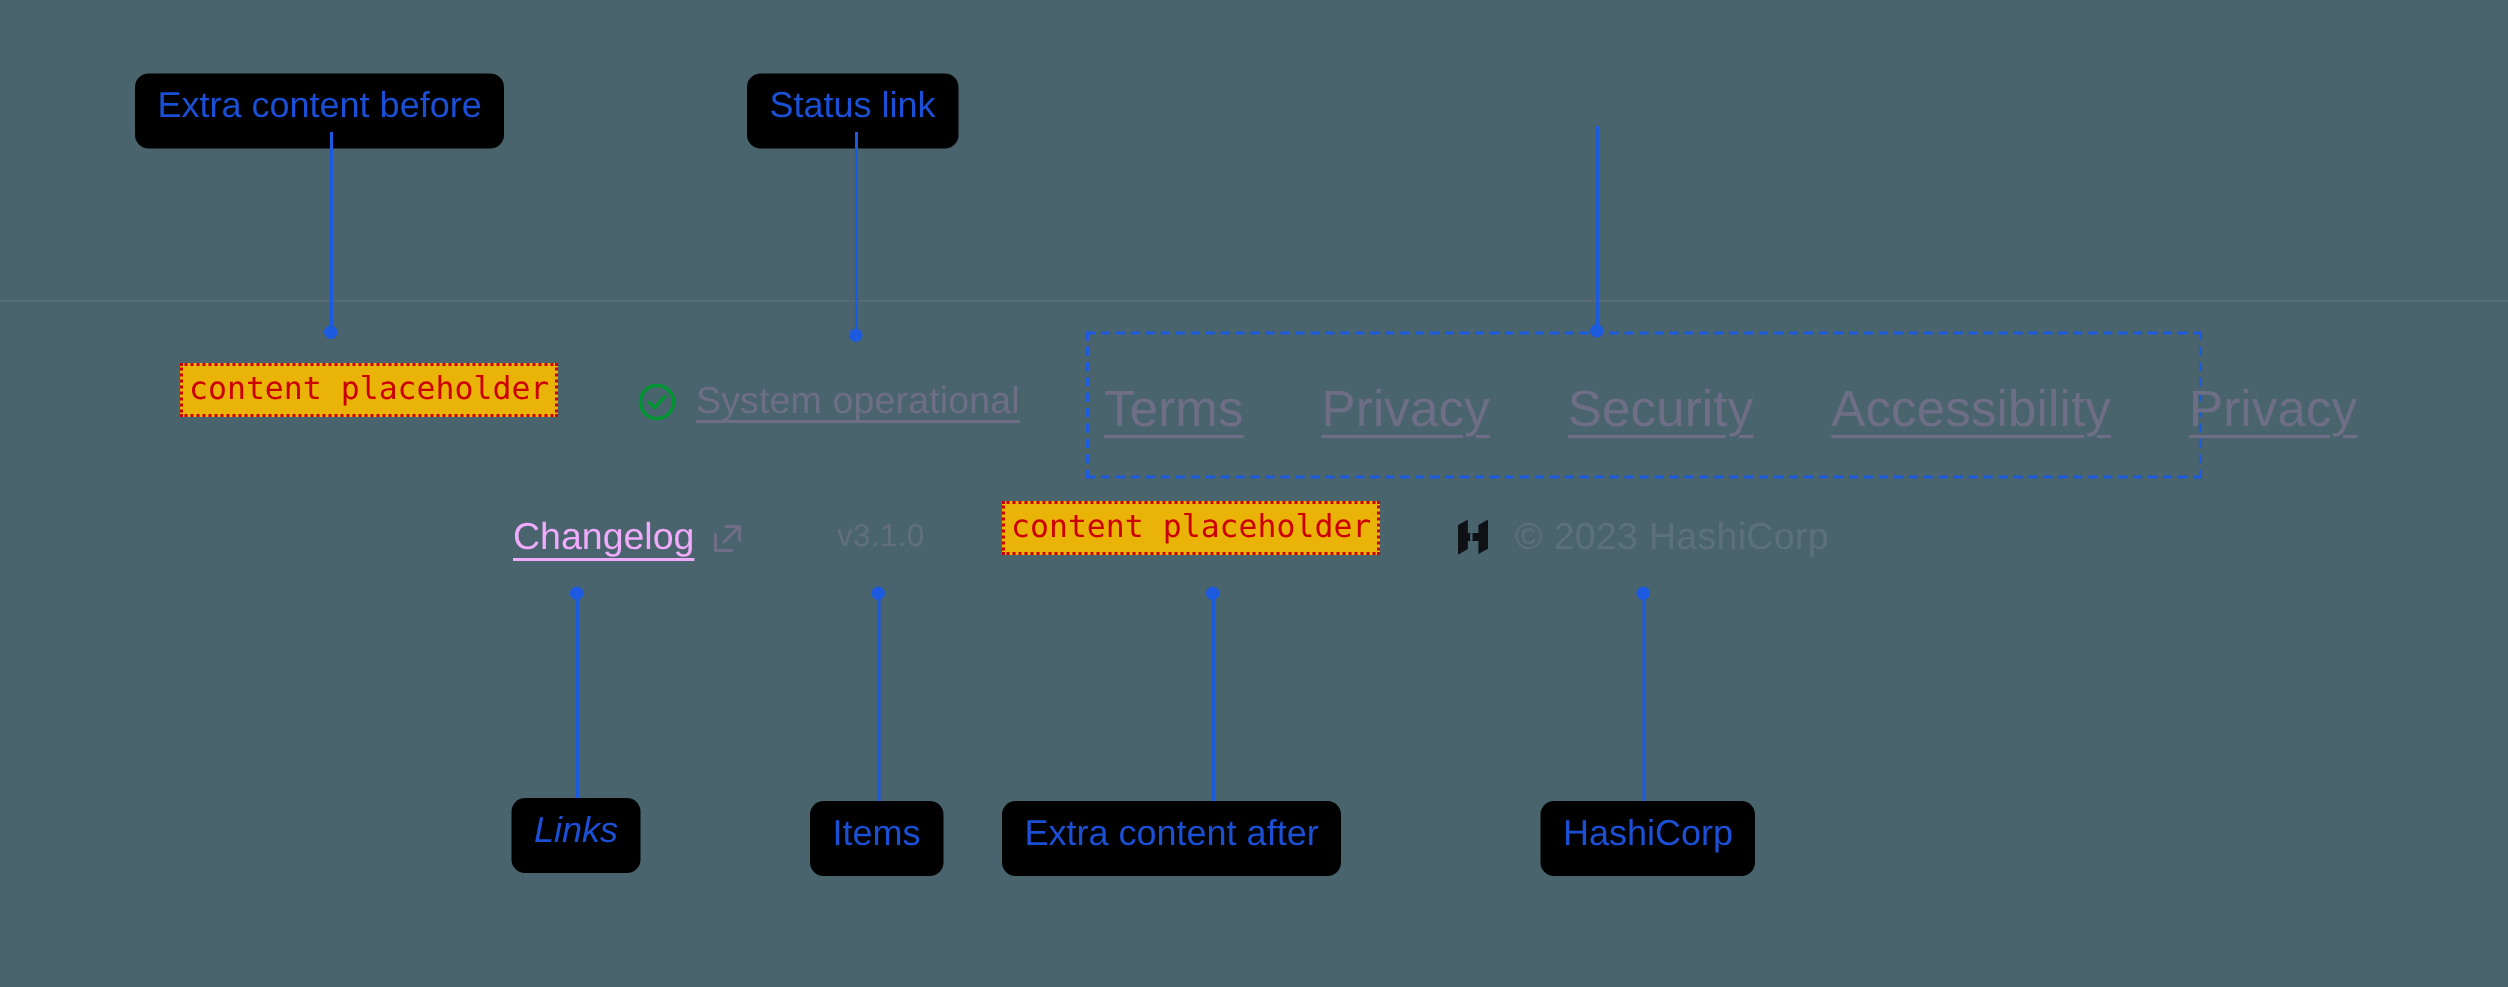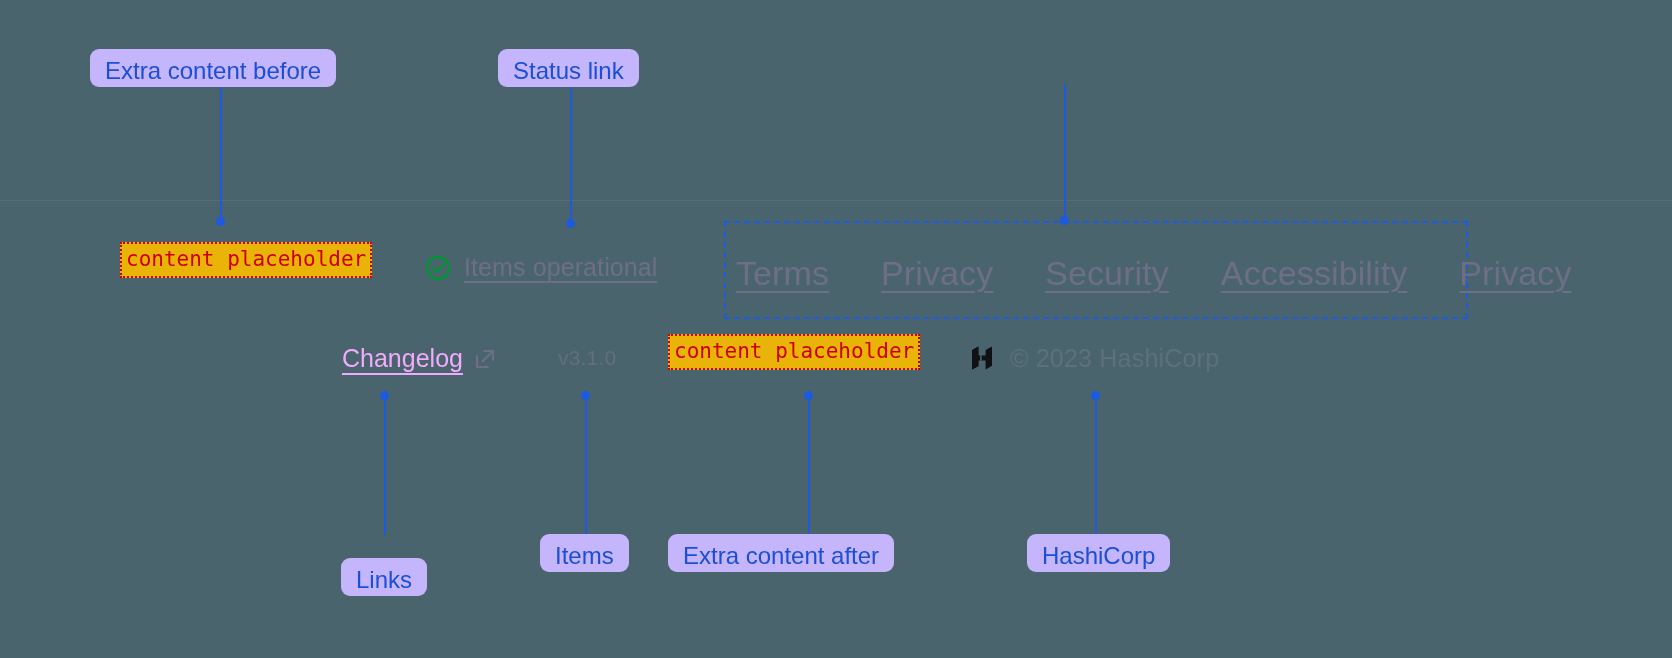--- a/index.html
+++ b/index.html
@@ -134,25 +134,25 @@
   #copyright-block .hc-logo { display: block; width: 28px; height: 30px; }
   #copyright-block .cc-text {
     font-size: 25px;
     color: #5d717b;
     letter-spacing: 0.2px;
   }
 
   
   .callout-label {
     position: absolute;
-    background: #c4b5fd;
+    background: #000000;
     color: #1a4fd6;
     font-size: 24px;
     border-radius: 9px;
-    padding: 9px 15px 3px 15px;
+    padding: 9px 15px 15px 15px;
     white-space: nowrap;
     line-height: 1.1;
   }
   .callout-line {
     position: absolute;
     width: 2px;
     background: #1c5ae0;
   }
   .callout-dot {
     position: absolute;
@@ -171,21 +171,21 @@
 
   <div id="ph-before" class="placeholder">content placeholder</div>
 
   <div id="status-link">
     <span class="status-icon">
       <svg width="28" height="28" viewBox="0 0 28 28" fill="none">
         <circle cx="14" cy="14" r="11" stroke="#009432" stroke-width="2.4"></circle>
         <path d="M8.8 14.2 L12.4 17.8 L19.3 10.4" stroke="#009432" stroke-width="2.4" stroke-linecap="round" stroke-linejoin="round"></path>
       </svg>
     </span>
-    <span class="status-text">Items operational</span>
+    <span class="status-text">System operational</span>
   </div>
 
   <div id="legal-group"></div>
 
   <div id="legal-links">
     <a class="legal-link">Terms</a>
     <a class="legal-link">Privacy</a>
     <a class="legal-link">Security</a>
     <a class="legal-link">Accessibility</a>
     <a class="legal-link">Privacy</a>
@@ -223,21 +223,21 @@
 
   <div class="callout-label" style="left:498px; top:49px;">Status link</div>
   <div class="callout-line" style="left:570px; top:88px; height:134px;"></div>
   <div class="callout-dot" style="left:566px; top:219px;"></div>
 
   <div class="callout-line" style="left:1064px; top:84px; height:136px;"></div>
   <div class="callout-dot" style="left:1060px; top:216px;"></div>
 
   <div class="callout-dot" style="left:380px; top:391px;"></div>
   <div class="callout-line" style="left:384px; top:395px; height:140px;"></div>
-  <div class="callout-label" style="left:341px; top:558px;">Links</div>
+  <div class="callout-label" style="left:341px; top:532px;font-style:italic;">Links</div>
 
   <div class="callout-dot" style="left:581px; top:391px;"></div>
   <div class="callout-line" style="left:585px; top:395px; height:140px;"></div>
   <div class="callout-label" style="left:540px; top:534px;">Items</div>
 
   <div class="callout-dot" style="left:804px; top:391px;"></div>
   <div class="callout-line" style="left:808px; top:395px; height:140px;"></div>
   <div class="callout-label" style="left:668px; top:534px;">Extra content after</div>
 
   <div class="callout-dot" style="left:1091px; top:391px;"></div>

